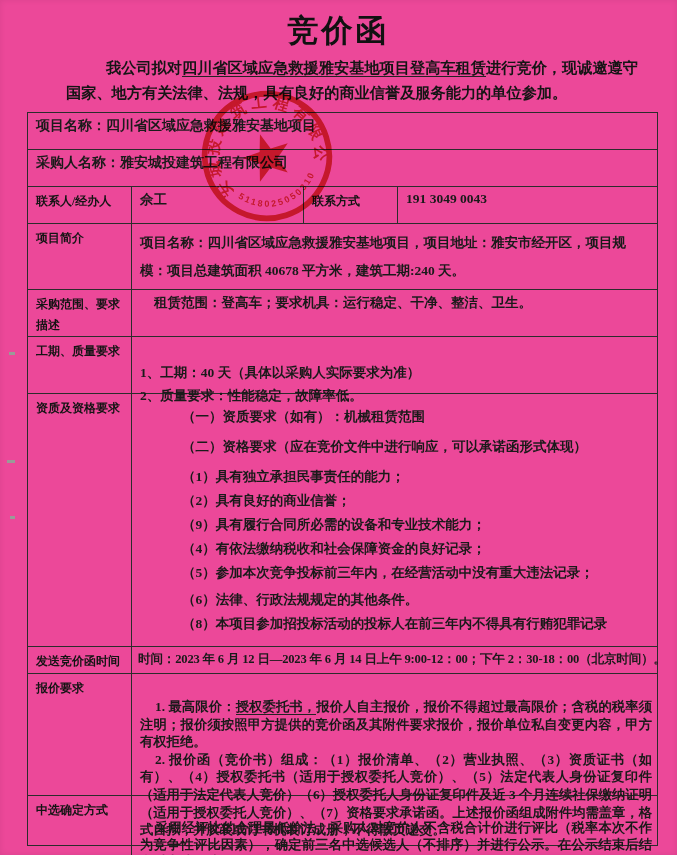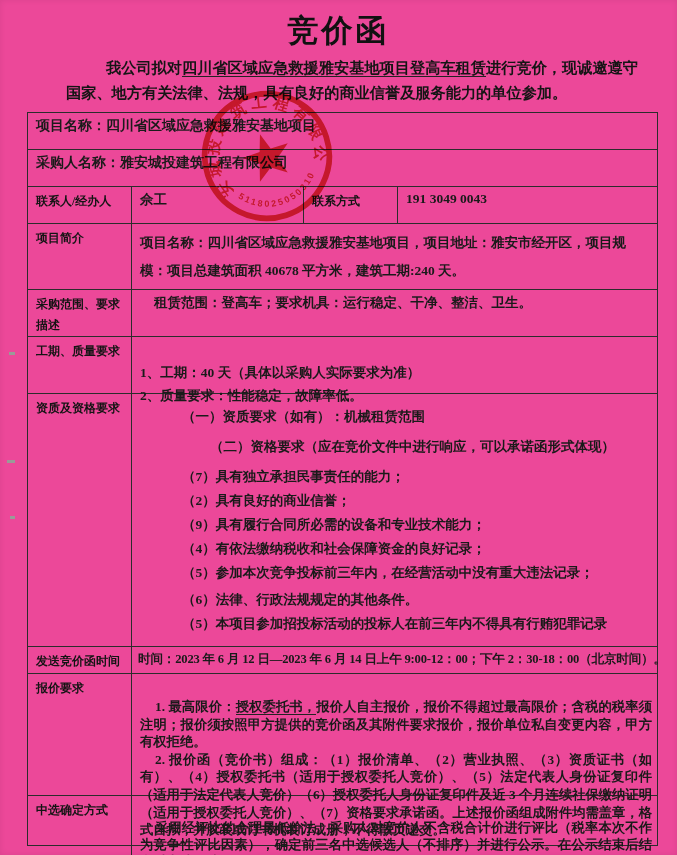--- a/index.html
+++ b/index.html
@@ -58,21 +58,21 @@
   .r10 { height:49px; }
 
   .cell-content { font-weight:600; color:#1a1a1a; }
   .brief-text { line-height:28px; font-weight:600; display:block; }
   .r4 .cell-content { align-items:flex-start; padding-top:5px; }
   .r5 .cell-content { padding-left:22px; }
   .sched { display:block; line-height:23px; }
   .qual-list { list-style:none; width:100%; padding-left:42px; }
   .qual-list li { margin:6px 0; font-weight:600; font-size:13.5px; }
   .qual-list li:nth-child(1) { margin-bottom:12px; }
-  .qual-list li:nth-child(2) { margin-bottom:12px;margin-left:28px; }
+  .qual-list li:nth-child(2) { margin-bottom:12px; }
   .qual-list li:nth-child(7) { margin-bottom:9px; }
   .qual-list li:nth-child(8) { margin-bottom:3px; }
   .r7 .cell-content { align-items:center; }
   .r8 .cell-content { font-size:12.6px; font-weight:bold; white-space:nowrap; padding-left:6px; letter-spacing:-0.2px; }
   .para-block { display:block; width:100%;margin-top:20px; }
   .para-block p { font-size:13.3px; line-height:17.6px; font-weight:600; text-align:justify; text-indent:15px; }
   .r9 .cell-content, .r10 .cell-content { align-items:center; padding-right:5px; }
   .r10 .para-block p { line-height:16.8px; }
 
   
@@ -149,27 +149,27 @@
         </span>
       </div>
     </div>
 
     <div class="t-row cols-2 r7">
       <div class="cell cell-label">资质及资格要求</div>
       <div class="cell cell-content">
         <ul class="qual-list">
           <li>（一）资质要求（如有）：机械租赁范围</li>
           <li>（二）资格要求（应在竞价文件中进行响应，可以承诺函形式体现）</li>
-          <li>（7）具有独立承担民事责任的能力；</li>
+          <li>（1）具有独立承担民事责任的能力；</li>
           <li>（2）具有良好的商业信誉；</li>
           <li>（9）具有履行合同所必需的设备和专业技术能力；</li>
           <li>（4）有依法缴纳税收和社会保障资金的良好记录；</li>
           <li>（5）参加本次竞争投标前三年内，在经营活动中没有重大违法记录；</li>
           <li>（6）法律、行政法规规定的其他条件。</li>
-          <li>（5）本项目参加招投标活动的投标人在前三年内不得具有行贿犯罪记录</li>
+          <li>（8）本项目参加招投标活动的投标人在前三年内不得具有行贿犯罪记录</li>
         </ul>
       </div>
     </div>
 
     <div class="t-row cols-2 r8">
       <div class="cell cell-label">发送竞价函时间</div>
       <div class="cell cell-content">时间：2023 年 6 月 12 日—2023 年 6 月 14 日上午 9:00-12：00；下午 2：30-18：00（北京时间）。</div>
     </div>
 
     <div class="t-row cols-2 r9">

